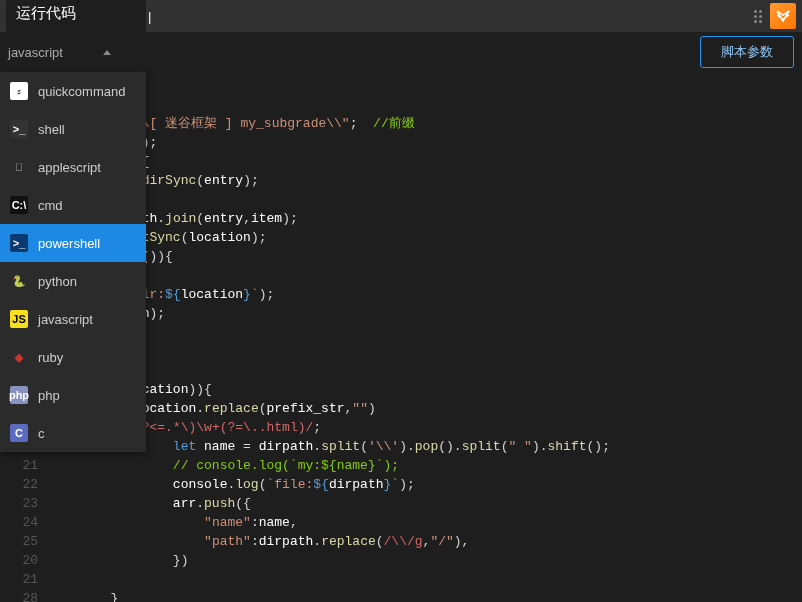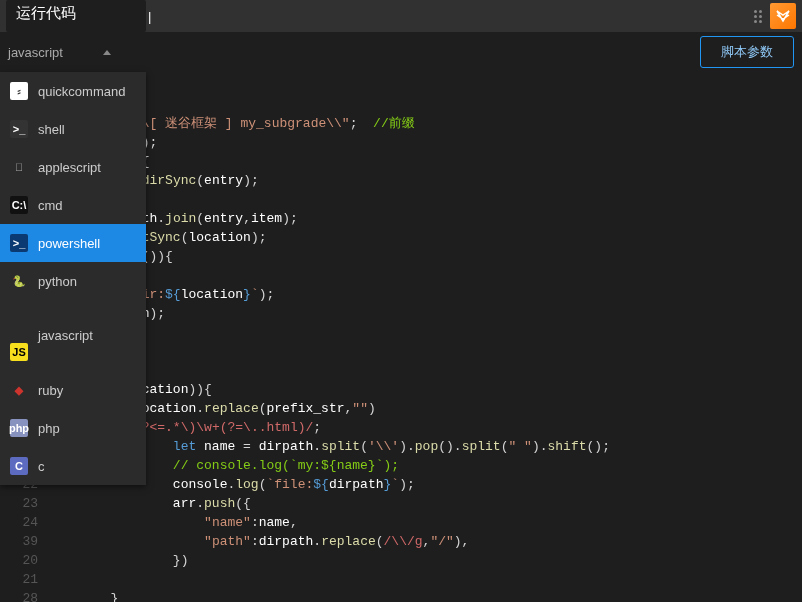--- a/index.html
+++ b/index.html
@@ -190,21 +190,21 @@
       </div>
       <div class="dropdown-item selected">
         <span class="lang-icon" style="background: rgb(11, 58, 114); color: rgb(255, 255, 255);">&gt;_</span>
         <span>powershell</span>
       </div>
       <div class="dropdown-item">
         <span class="lang-icon" style="background: transparent; color: rgb(255, 212, 59);">🐍</span>
         <span>python</span>
       </div>
       <div class="dropdown-item">
-        <span class="lang-icon" style="background: rgb(247, 223, 30); color: rgb(0, 0, 0); margin-top: 33px;">JS</span>
+        <span class="lang-icon" style="background: rgb(247, 223, 30); color: rgb(0, 0, 0);">JS</span>
         <span>javascript</span>
       </div>
       <div class="dropdown-item">
         <span class="lang-icon" style="background: transparent; color: rgb(204, 52, 45);">◆</span>
         <span>ruby</span>
       </div>
       <div class="dropdown-item">
         <span class="lang-icon" style="background: rgb(136, 146, 191); color: rgb(255, 255, 255);">php</span>
         <span>php</span>
       </div>
@@ -232,20 +232,20 @@
         <div class="gut-line">15</div>
         <div class="gut-line">16</div>
         <div class="gut-line">17</div>
         <div class="gut-line">18</div>
         <div class="gut-line">19</div>
         <div class="gut-line">20</div>
         <div class="gut-line">21</div>
         <div class="gut-line">22</div>
         <div class="gut-line">23</div>
         <div class="gut-line">24</div>
-        <div class="gut-line">39</div>
+        <div class="gut-line">25</div>
         <div class="gut-line">20</div>
         <div class="gut-line">21</div>
         <div class="gut-line">28</div>
       </div>
     <div class="code" id="code"><div><span class="f">e</span><span class="p">(</span><span class="s">'fs'</span><span class="p">)</span></div><div>&nbsp;</div><div><span class="p">=</span><span class="p"> </span><span class="s">"H:\\BOOK\\[ 迷谷框架 ] my_subgrade\\"</span><span class="p">;</span><span class="p"> </span><span class="p"> </span><span class="c">//前缀</span></div><div><span class="f">quire</span><span class="p">(</span><span class="s">'path'</span><span class="p">)</span><span class="p">;</span></div><div><span class="p"> </span><span class="p">(</span><span class="v">entry</span><span class="p">)</span><span class="p"> </span><span class="k">=&gt;</span><span class="p"> </span><span class="p">{</span></div><div><span class="v">fo</span><span class="p"> </span><span class="p">=</span><span class="p"> </span><span class="v">fs</span><span class="p">.</span><span class="f">readdirSync</span><span class="p">(</span><span class="v">entry</span><span class="p">)</span><span class="p">;</span></div><div><span class="f">Each</span><span class="p">(</span><span class="v">item</span><span class="k">=&gt;</span><span class="p">{</span></div><div><span class="v">ocation</span><span class="p"> </span><span class="p">=</span><span class="p"> </span><span class="v">path</span><span class="p">.</span><span class="f">join</span><span class="p">(</span><span class="v">entry</span><span class="p">,</span><span class="v">item</span><span class="p">)</span><span class="p">;</span></div><div><span class="v">nfo</span><span class="p"> </span><span class="p">=</span><span class="p"> </span><span class="v">fs</span><span class="p">.</span><span class="f">statSync</span><span class="p">(</span><span class="v">location</span><span class="p">)</span><span class="p">;</span></div><div><span class="p">.</span><span class="f">isDirectory</span><span class="p">(</span><span class="p">)</span><span class="p">)</span><span class="p">{</span></div><div><span class="p">录</span></div><div><span class="v">nsole</span><span class="p">.</span><span class="f">log</span><span class="p">(</span><span class="s">`dir:</span><span class="k">${</span><span class="v">location</span><span class="k">}</span><span class="s">`</span><span class="p">)</span><span class="p">;</span></div><div><span class="f">dDir</span><span class="p">(</span><span class="v">location</span><span class="p">)</span><span class="p">;</span></div><div>&nbsp;</div><div><span class="p">件</span></div><div><span class="p">读</span><span class="p">取</span><span class="v">html</span></div><div><span class="v">tml</span><span class="p">/</span><span class="p">.</span><span class="f">test</span><span class="p">(</span><span class="v">location</span><span class="p">)</span><span class="p">)</span><span class="p">{</span></div><div><span class="p"> </span><span class="v">dirpath</span><span class="p"> </span><span class="p">=</span><span class="p"> </span><span class="v">location</span><span class="p">.</span><span class="f">replace</span><span class="p">(</span><span class="v">prefix_str</span><span class="p">,</span><span class="s">""</span><span class="p">)</span></div><div><span class="k">let</span><span class="p"> </span><span class="v">reg</span><span class="p"> </span><span class="p">=</span><span class="p"> </span><span class="r">/(?&lt;=.*\)\w+(?=\..html)/</span><span class="p">;</span></div><div>                <span class="k">let</span><span class="p"> </span><span class="v">name</span><span class="p"> </span><span class="p">=</span><span class="p"> </span><span class="v">dirpath</span><span class="p">.</span><span class="f">split</span><span class="p">(</span><span class="s">'\\'</span><span class="p">)</span><span class="p">.</span><span class="f">pop</span><span class="p">(</span><span class="p">)</span><span class="p">.</span><span class="f">split</span><span class="p">(</span><span class="s">" "</span><span class="p">)</span><span class="p">.</span><span class="f">shift</span><span class="p">(</span><span class="p">)</span><span class="p">;</span></div><div>                <span class="c">// console.log(`my:${name}`);</span></div><div>                <span class="v">console</span><span class="p">.</span><span class="f">log</span><span class="p">(</span><span class="s">`file:</span><span class="k">${</span><span class="v">dirpath</span><span class="k">}</span><span class="s">`</span><span class="p">)</span><span class="p">;</span></div><div>                <span class="v">arr</span><span class="p">.</span><span class="f">push</span><span class="p">(</span><span class="p">{</span></div><div>                <span class="p"> </span><span class="p"> </span><span class="p"> </span><span class="p"> </span><span class="s">"name"</span><span class="p">:</span><span class="v">name</span><span class="p">,</span></div><div>                <span class="p"> </span><span class="p"> </span><span class="p"> </span><span class="p"> </span><span class="s">"path"</span><span class="p">:</span><span class="v">dirpath</span><span class="p">.</span><span class="f">replace</span><span class="p">(</span><span class="r">/\\/g</span><span class="p">,</span><span class="s">"/"</span><span class="p">)</span><span class="p">,</span></div><div>                <span class="p">}</span><span class="p">)</span></div><div>                </div><div>        <span class="p">}</span></div></div>
   </div>
 </div>
 
 </body></html>

